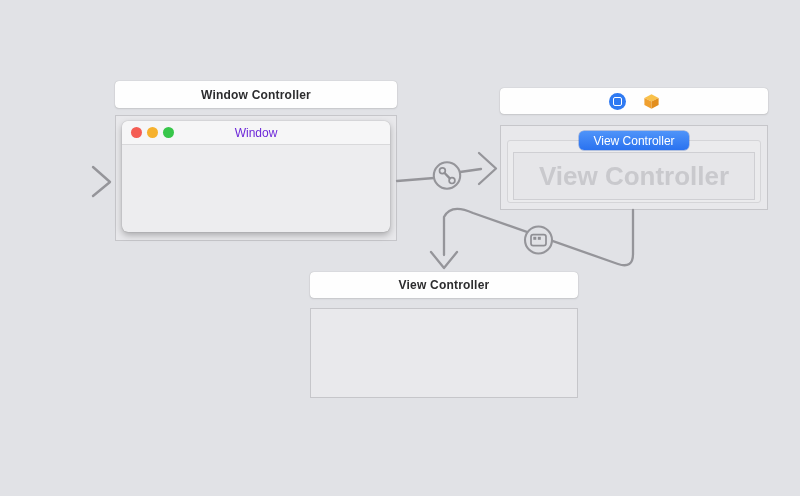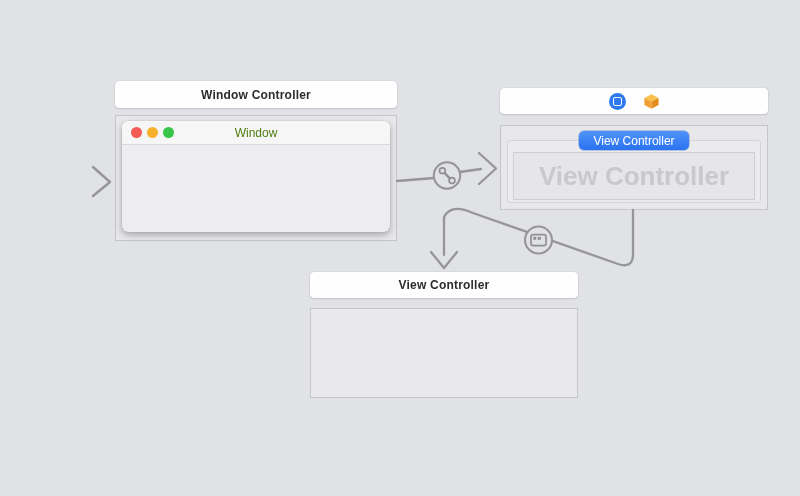--- a/index.html
+++ b/index.html
@@ -33,21 +33,21 @@
   
   #mac-window{
     left:122px;top:121px;width:268px;height:111px;border-radius:6px;
     background:#ededef;
     box-shadow:0 3px 7px rgba(0,0,0,.28), 0 0 1px rgba(0,0,0,.35);
     overflow:hidden;
   }
   #mac-titlebar{
     height:23px;background:#f6f6f7;border-bottom:1px solid #d9d9db;
     position:relative;display:flex;align-items:center;justify-content:center;
-    font-size:12px;color:#4d7c0f;
+    font-size:12px;color:#6d28d9;
   }
   #traffic-lights{position:absolute;left:9px;top:6px;display:flex;gap:5px;}
   .tl{width:11px;height:11px;border-radius:50%;}
   #tl-red{background:#f45c53;}
   #tl-yellow{background:#f6b12d;}
   #tl-green{background:#37c64a;}
   #mac-window-body{
     height:88px;display:flex;align-items:center;justify-content:center;
   }
   .placeholder-label{

